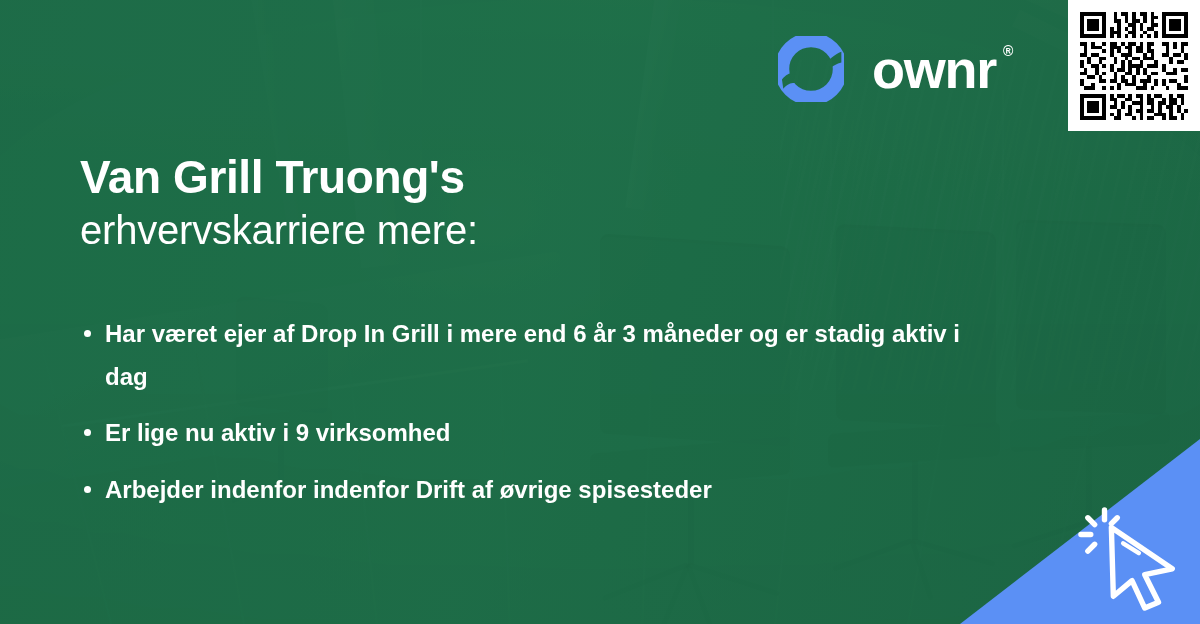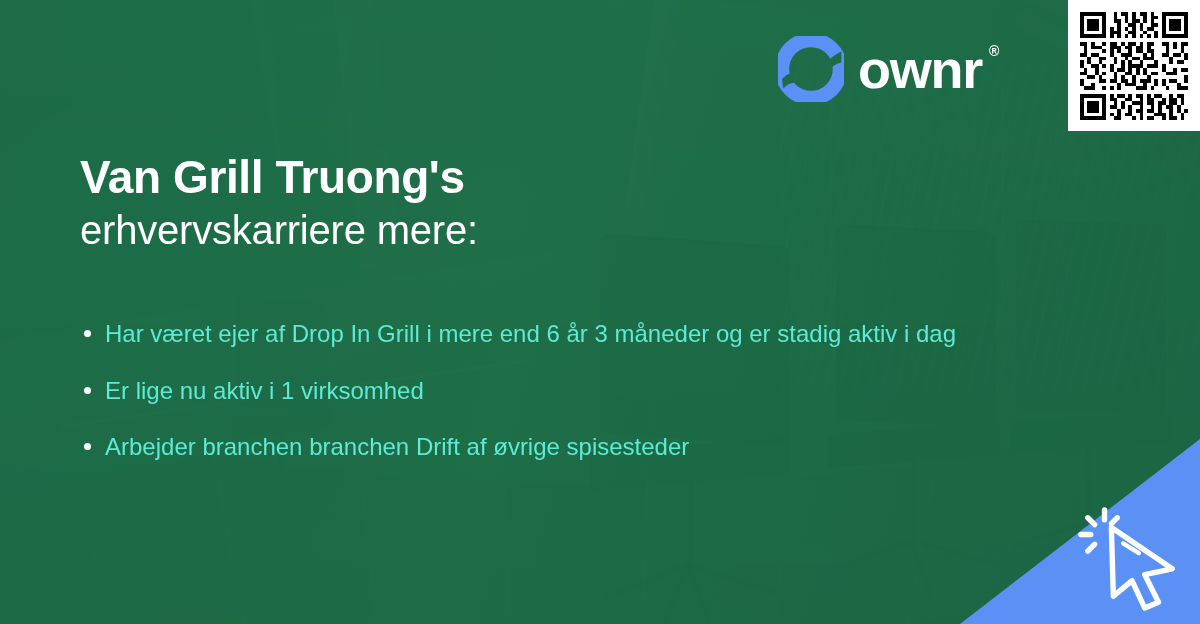--- a/index.html
+++ b/index.html
@@ -180,21 +180,21 @@
   .qr-panel {
     position:absolute; left:1068px; top:0; width:132px; height:131px;
     background:#ffffff;
     display:flex; align-items:center; justify-content:center;
   }
   .qr-panel svg { display:block; }
 
   
   .brand {
     position:absolute; left:778px; top:36px;
-    display:flex; align-items:center; gap:14px;
+    display:flex; align-items:center; gap:28px;
   }
   .brand-mark { width:66px; height:66px; flex:0 0 66px; }
   .brand-mark svg { display:block; width:100%; height:100%; }
   .brand-word {
     position:relative;
     color:#ffffff;
     font-size:54px;
     font-weight:700;
     letter-spacing:-1.2px;
     line-height:1;
@@ -227,23 +227,23 @@
 
   
   .facts {
     position:absolute; left:80px; top:313px;
     width:880px;
     list-style:none;
   }
   .fact {
     position:relative;
     padding-left:25px;
-    color:#5eead4;
+    color:#ffffff;
     font-size:24px;
-    font-weight:400;
+    font-weight:700;
     line-height:1.78;
     margin-bottom:14px;
   }
   .fact:last-child { margin-bottom:0; }
   .fact .dot {
     position:absolute; left:4px; top:17px;
     width:7px; height:7px; border-radius:50%;
     background:#ffffff;
   }
   .fact .txt { display:block; }
@@ -560,21 +560,21 @@
   <h1 class="headline">Van Grill Truong's</h1>
   <h2 class="subheadline">erhvervskarriere mere:</h2>
 
   <ul class="facts">
     <li class="fact">
       <span class="dot"></span>
       <span class="txt">Har været ejer af Drop In Grill i mere end 6 år 3 måneder og er stadig aktiv i dag</span>
     </li>
     <li class="fact">
       <span class="dot"></span>
-      <span class="txt">Er lige nu aktiv i 1 virksomhed</span>
+      <span class="txt">Er lige nu aktiv i 9 virksomhed</span>
     </li>
     <li class="fact">
       <span class="dot"></span>
-      <span class="txt">Arbejder branchen branchen Drift af øvrige spisesteder</span>
+      <span class="txt">Arbejder indenfor indenfor Drift af øvrige spisesteder</span>
     </li>
   </ul>
 
 </div>
 
 </body></html>

